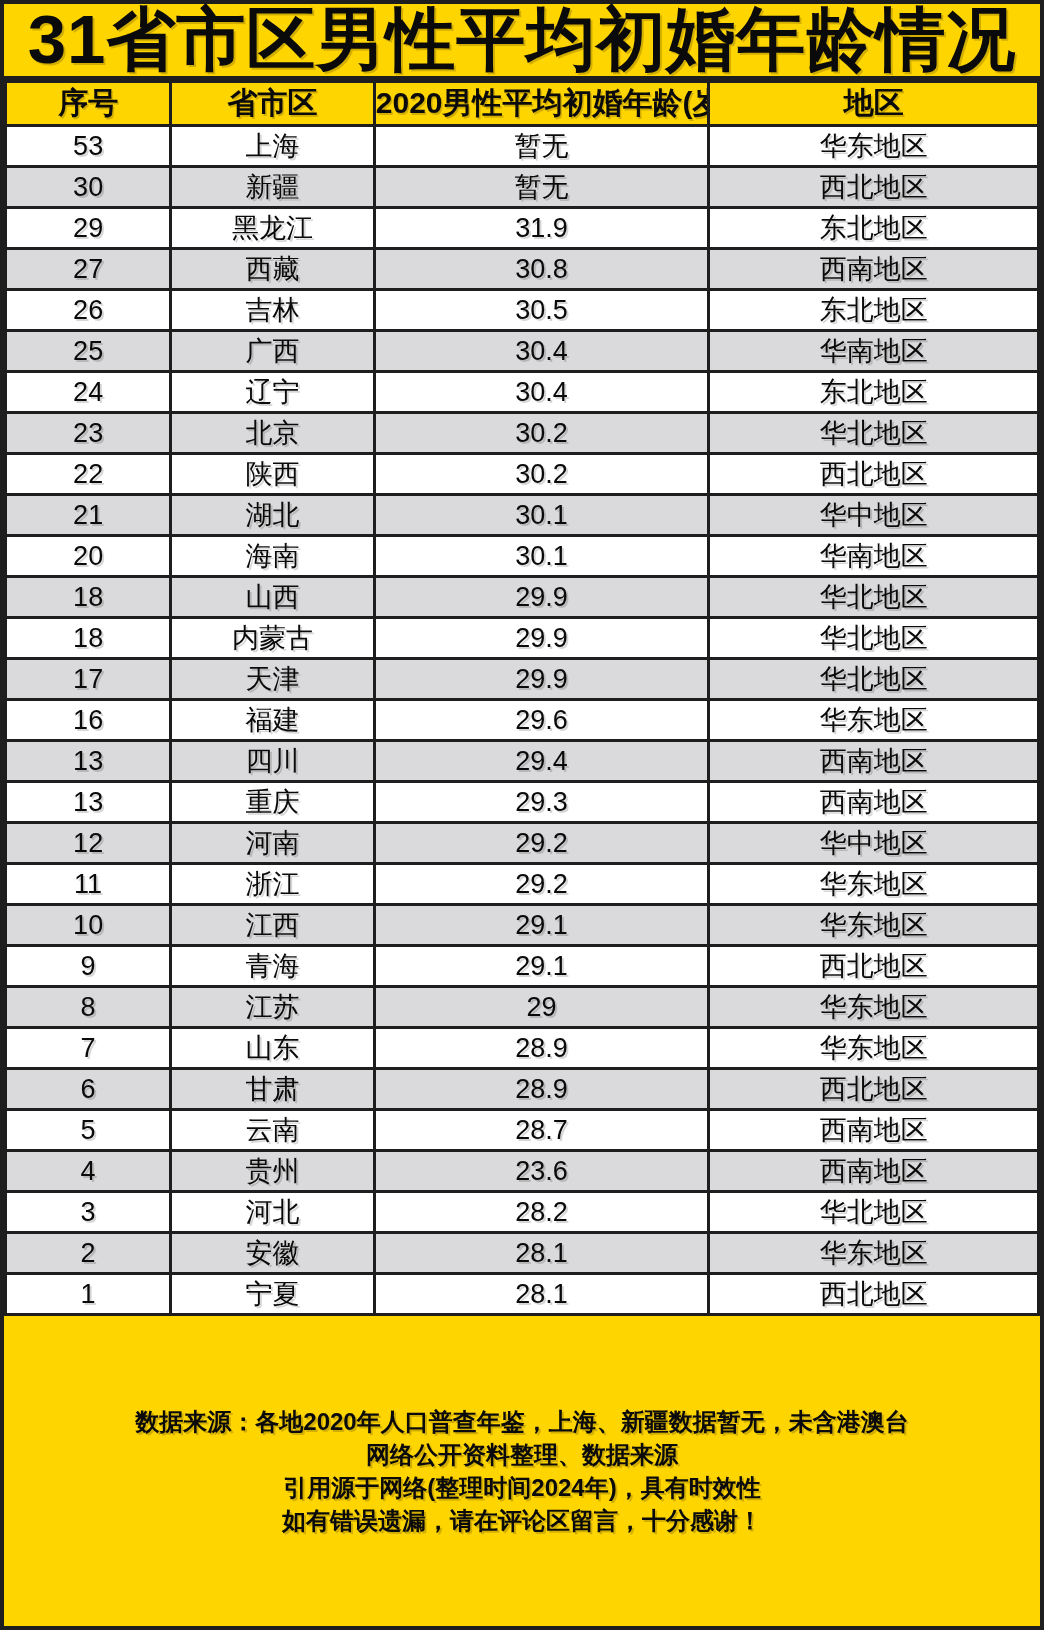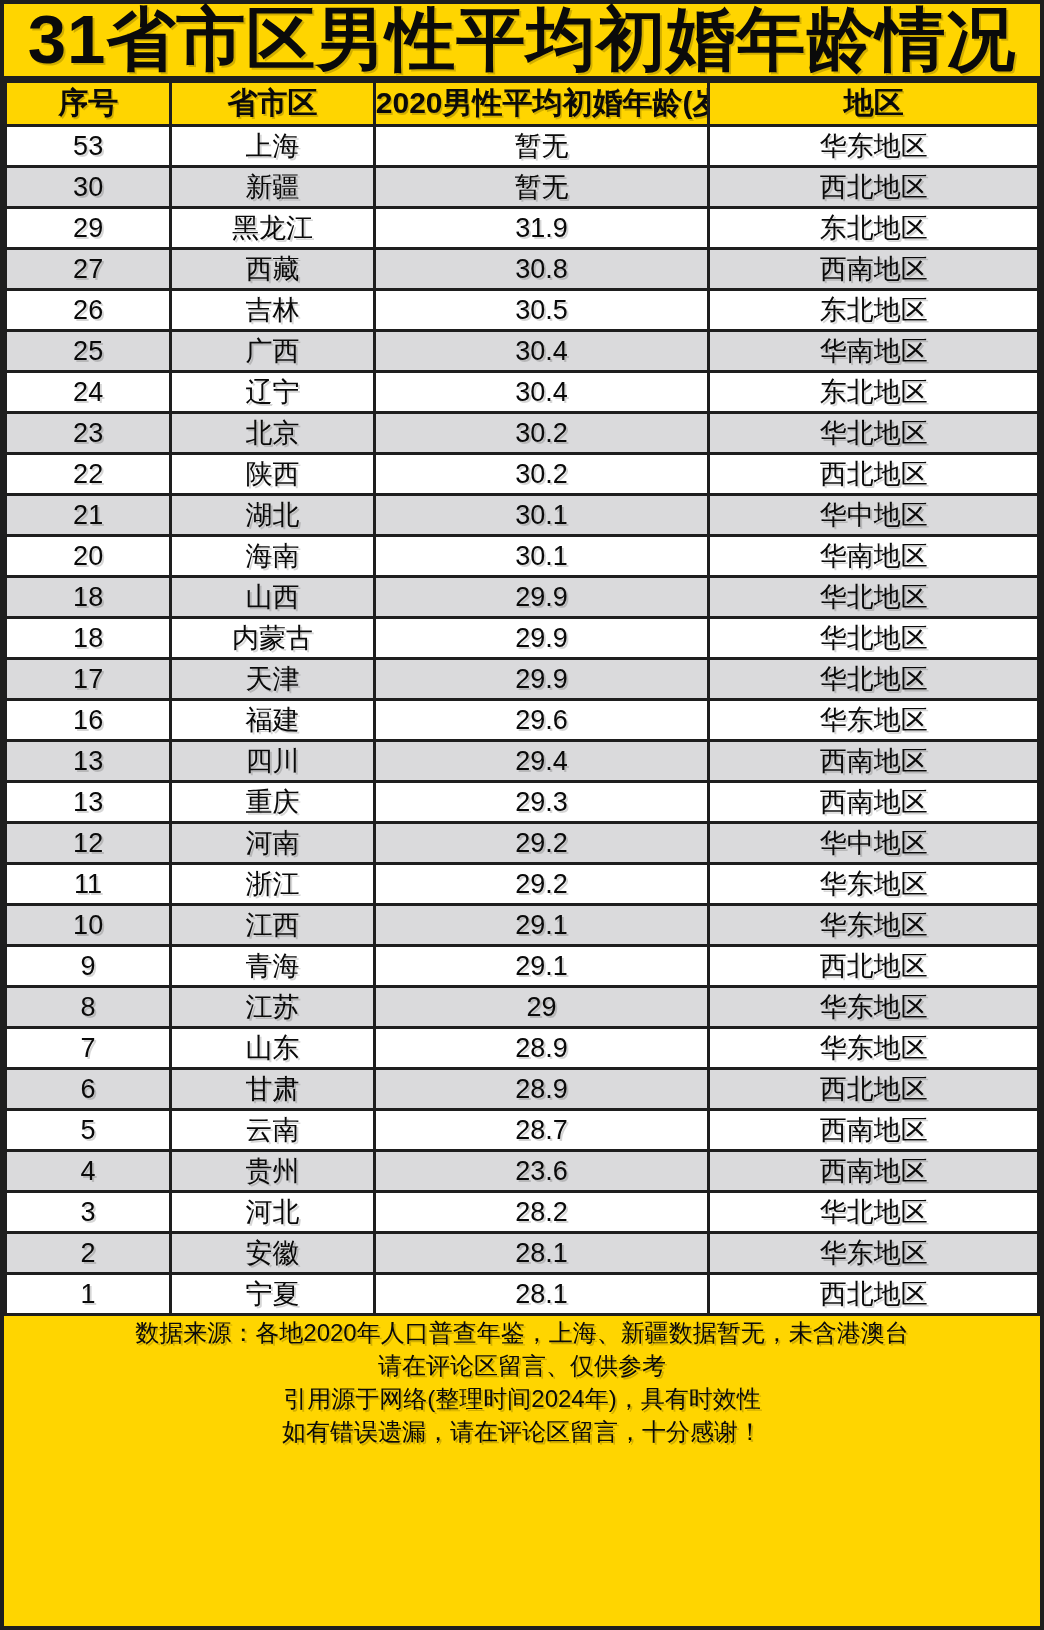--- a/index.html
+++ b/index.html
@@ -57,22 +57,22 @@
     height: 41px;
     font-size: 27px; font-weight: 400;
     text-shadow: 2px 2px 0 rgba(0,0,0,0.16);
   }
   .data-table tbody tr:nth-child(odd) td { background: var(--row-white); }
   .data-table tbody tr:nth-child(even) td { background: var(--row-alt); }
   .footer {
     flex: 1 1 auto;
     background: var(--accent-yellow);
     display: flex; flex-direction: column;
-    align-items: center; 
-    font-size: 24px; font-weight: 400;
+    align-items: center; justify-content: center;
+    font-size: 24px; font-weight: 700;
     line-height: 33px;
     text-shadow: 2px 2px 0 rgba(0,0,0,0.18);
   }
   .footer-line { text-align: center; }
 </style>
 </head>
 <body>
 
 <div class="page">
 
@@ -266,18 +266,18 @@
           <td>1</td>
           <td>宁夏</td>
           <td>28.1</td>
           <td>西北地区</td>
         </tr>
       </tbody>
   </table>
 
   <div class="footer">
     <div class="footer-line">数据来源：各地2020年人口普查年鉴，上海、新疆数据暂无，未含港澳台</div>
-    <div class="footer-line">请在评论区留言、仅供参考</div>
+    <div class="footer-line">网络公开资料整理、数据来源</div>
     <div class="footer-line">引用源于网络(整理时间2024年)，具有时效性</div>
     <div class="footer-line">如有错误遗漏，请在评论区留言，十分感谢！</div>
   </div>
 
 </div>
 
 </body></html>

